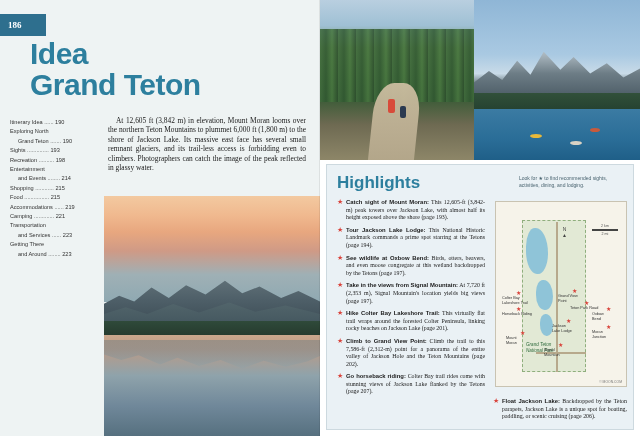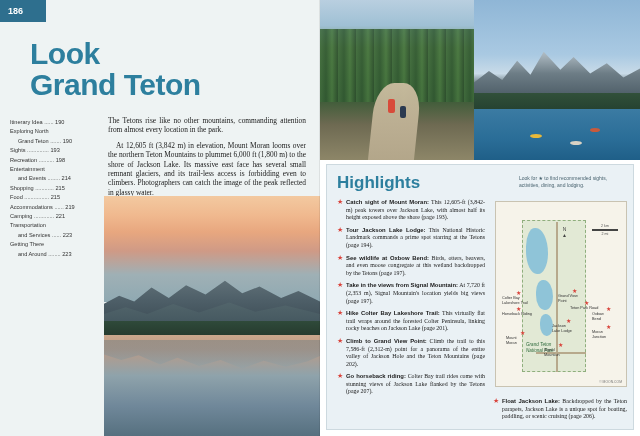--- a/index.html
+++ b/index.html
@@ -1,22 +1,22 @@
 <!DOCTYPE html>
 <html><head>
 <meta charset="utf-8">
 <style>
   html,body{margin:0;padding:0;}
   body{width:640px;height:436px;background:#ffffff;font-family:"Liberation Serif",serif;overflow:hidden;}
   .page{position:relative;width:640px;height:436px;}
 
   
   .left-page{position:absolute;left:0;top:0;width:320px;height:436px;background:#eef3f3;overflow:hidden;}
-  .folio-tab{position:absolute;left:0;top:0;width:46px;height:22px;background:#2e6f8e;color:#fff;
-    font-family:Liberation Sans, sans-serif;font-size:9px;font-weight:bold;display:flex;align-items:center;padding-left:8px;box-sizing:border-box;}
+  .folio-tab{position:absolute;left:0;top:14px;width:46px;height:22px;background:#2e6f8e;color:#fff;
+    font-family:Liberation Serif, serif;font-size:9px;font-weight:bold;display:flex;align-items:center;padding-left:8px;box-sizing:border-box;}
   .title{position:absolute;left:30px;top:38px;width:270px;font-family:"Liberation Sans",sans-serif;
     font-size:30px;line-height:31px;font-weight:bold;color:#2d7f9e;letter-spacing:-0.5px;}
   .toc{position:absolute;left:10px;top:118px;width:92px;font-family:"Liberation Sans",sans-serif;font-size:5.6px;line-height:9.4px;color:#333;}
   .toc .row{display:block;white-space:nowrap;}
   .toc .ind{padding-left:8px;}
   .body-col{position:absolute;left:108px;top:116px;width:198px;font-size:7.4px;line-height:9.4px;color:#1a1a1a;text-align:justify;}
   .body-col p{margin:0 0 6px 0;}
   .body-col p.ind{text-indent:8px;}
   .photo-left{position:absolute;left:104px;top:196px;width:216px;height:240px;overflow:hidden;}
   
@@ -90,21 +90,21 @@
 </style>
 </head>
 <body>
 
 <div class="page">
 
   <div class="left-page">
     <div class="folio-tab">186</div>
 
     <div class="title">
-      <div>Look</div>
+      <div>Idea</div>
       <div>Grand Teton</div>
     </div>
 
     <div class="toc" id="toc">
         <div class="row"><span>Itinerary Idea</span><span> ...... </span><span>190</span></div>
         <div class="row"><span>Exploring North</span></div>
         <div class="row ind"><span>Grand Teton</span><span> ....... </span><span>190</span></div>
         <div class="row"><span>Sights</span><span> .............. </span><span>193</span></div>
         <div class="row"><span>Recreation</span><span> .......... </span><span>198</span></div>
         <div class="row"><span>Entertainment</span></div>
@@ -113,21 +113,20 @@
         <div class="row"><span>Food</span><span> ................ </span><span>215</span></div>
         <div class="row"><span>Accommodations</span><span> ...... </span><span>219</span></div>
         <div class="row"><span>Camping</span><span> ............. </span><span>221</span></div>
         <div class="row"><span>Transportation</span></div>
         <div class="row ind"><span>and Services</span><span> ...... </span><span>223</span></div>
         <div class="row"><span>Getting There</span></div>
         <div class="row ind"><span>and Around</span><span> ........ </span><span>223</span></div>
       </div>
 
     <div class="body-col">
-      <p>The Tetons rise like no other mountains, commanding attention from almost every location in the park.</p>
       <p class="ind">At 12,605 ft (3,842 m) in elevation, Mount Moran looms over the northern Teton Mountains to plummet 6,000 ft (1,800 m) to the shore of Jackson Lake. Its massive east face has several small remnant glaciers, and its trail-less access is forbidding even to climbers. Photographers can catch the image of the peak reflected in glassy water.</p>
     </div>
 
     <div class="photo-left">
       <div class="ph-sky"></div>
       <div class="ph-mtn"></div>
       <div class="ph-mtn2"></div>
       <div class="ph-shore"></div>
       <div class="ph-water"></div>
       <div class="ph-refl"></div>

